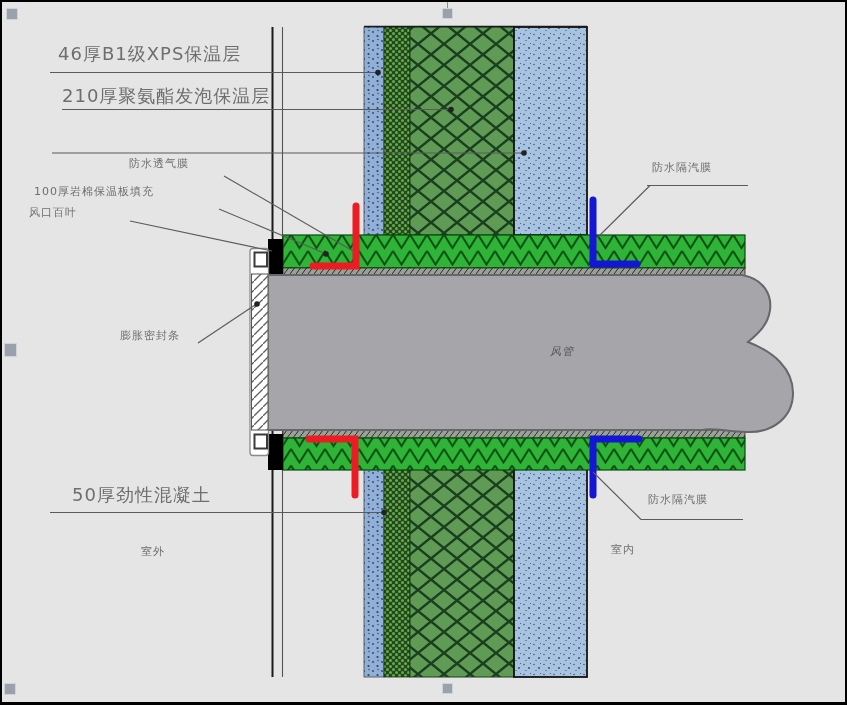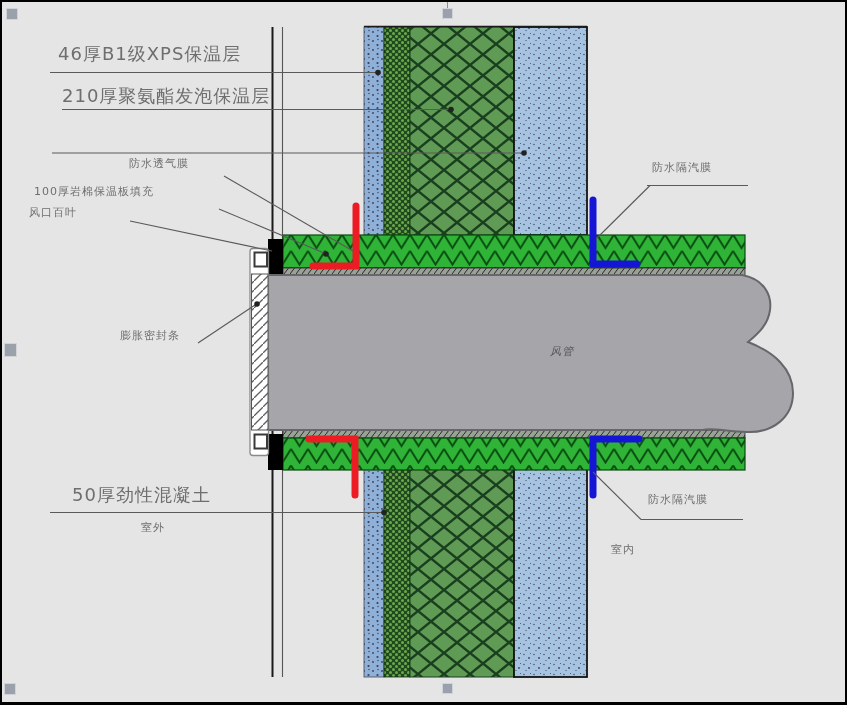--- a/index.html
+++ b/index.html
@@ -152,21 +152,21 @@
     </g>
   </svg>
 
   <div class="lbl big" style="left:56px;top:42px;">46厚B1级XPS保温层</div>
   <div class="lbl big" style="left:60px;top:84px;">210厚聚氨酯发泡保温层</div>
   <div class="lbl" style="left:127px;top:156px;">防水透气膜</div>
   <div class="lbl" style="left:32px;top:184px;">100厚岩棉保温板填充</div>
   <div class="lbl" style="left:27px;top:205px;">风口百叶</div>
   <div class="lbl" style="left:118px;top:328px;">膨胀密封条</div>
   <div class="lbl big" style="left:70px;top:483px;">50厚劲性混凝土</div>
-  <div class="lbl" style="left:139px;top:520px;">室外</div>
+  <div class="lbl" style="left:139px;top:543px;font-family:Liberation Serif, serif;">室外</div>
   <div class="lbl" style="left:548px;top:344px;color:#55555a;font-style:italic;">风管</div>
   <div class="lbl" style="left:609px;top:542px;">室内</div>
   <div class="lbl" style="left:650px;top:160px;">防水隔汽膜</div>
   <div class="lbl" style="left:646px;top:492px;">防水隔汽膜</div>
 
   <div class="handle" style="left:4px;top:6px;"></div>
   <div class="stem" style="left:445px;top:0px;"></div>
   <div class="handle" style="left:440px;top:6px;width:11px;height:11px;"></div>
   <div class="handle" style="left:2px;top:341px;width:13px;height:14px;"></div>
   <div class="handle" style="left:2px;top:681px;"></div>

